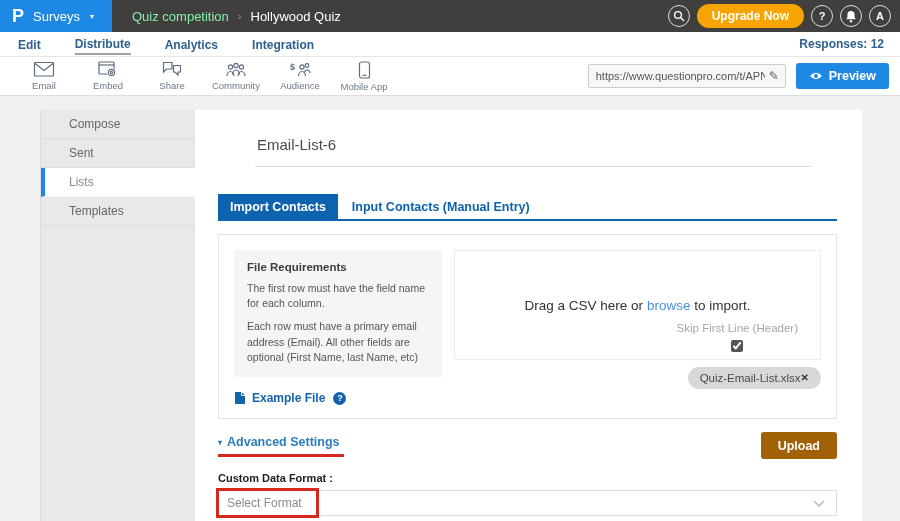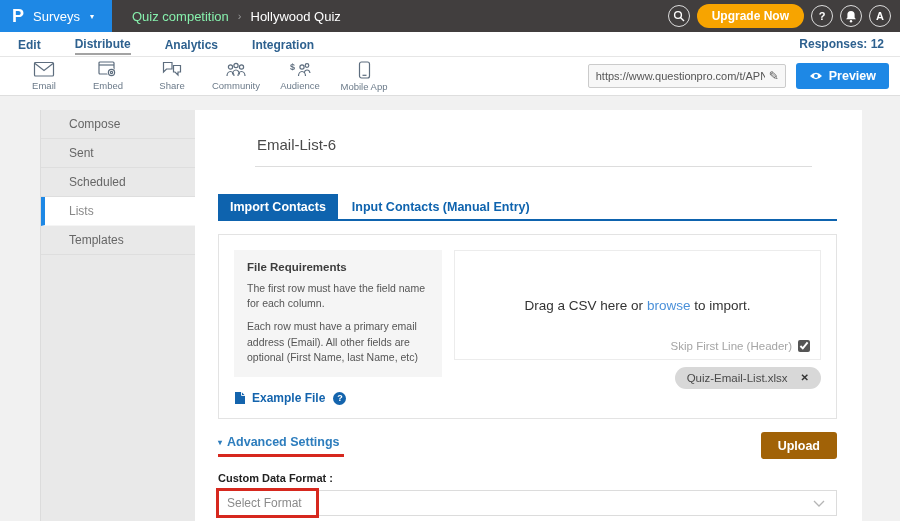--- a/index.html
+++ b/index.html
@@ -60,24 +60,24 @@
   .req-text { font-size:10.5px; color:#555; line-height:1.45; margin-bottom:8px; }
   .req-text:last-child { margin-bottom:0; }
   .example-row { margin-top:14px; display:flex; align-items:center; gap:6px; }
   .example-link { font-size:12px; font-weight:bold; color:#1464ad; cursor:pointer; }
   .help-dot { width:13px; height:13px; border-radius:50%; background:#1464ad; color:#fff; font-size:9px; font-weight:bold; display:flex; align-items:center; justify-content:center; margin-left:2px; cursor:pointer; }
 
   .right-col { flex:1; margin-left:12px; }
   .dropzone { border:1px solid #ececec; height:110px; position:relative; display:flex; align-items:center; justify-content:center; }
   .drop-text { font-size:13.5px; color:#333; font-weight:400; }
   .browse { color:#4a90d9; cursor:pointer; }
-  .skip-row { position:absolute; right:10px; bottom:7px; font-size:11.5px; color:#a5a5a5; display:flex; align-items:center; gap:6px; }
+  .skip-row { position:absolute; right:22px; bottom:7px; font-size:11.5px; color:#a5a5a5; display:flex; align-items:center; gap:6px;flex-direction:column; }
   .skip-check { width:12px; height:12px; accent-color:#555; margin:0; }
   .chip-row { display:flex; justify-content:flex-end; margin-top:7px; }
-  .chip { background:#d8d8d8; border-radius:12px; padding:5px 12px; font-size:11.5px; color:#4a4a4a; display:flex; align-items:flex-start; gap:13px; cursor:default; }
+  .chip { background:#d8d8d8; border-radius:12px; padding:5px 12px; font-size:11.5px; color:#4a4a4a; display:flex; align-items:flex-start; cursor:default; }
   .chip-x { font-size:10px; font-weight:bold; color:#333; cursor:pointer; }
 
   .actions-row { margin-top:13px; display:flex; justify-content:space-between; align-items:flex-start; }
   .advanced { display:inline-flex; align-items:center; gap:5px; font-size:12.5px; font-weight:600; color:#2d7dbd; padding:3px 4px 5px 0; border-bottom:3px solid #d6281e; cursor:pointer; }
   .adv-caret { font-size:8px; }
   .upload-btn { background:#a16207; color:#fff; font-weight:bold; font-size:12.5px; border:none; border-radius:3px; height:27px; padding:0 17px; cursor:pointer; }
 
   .cdf-label { margin-top:13px; font-size:11px; font-weight:bold; color:#222; }
   .select-wrap { margin-top:6px; position:relative; height:26px; border:1px solid #dcdcdc; background:#fff; cursor:pointer; }
   .select-placeholder { line-height:24px; font-size:12px; color:#8a8a8a; padding-left:8px; }
@@ -195,21 +195,20 @@
       <span>Preview</span>
     </button>
   </div>
 </div>
 
 <div class="body-wrap">
 
   <div class="sidebar">
     <div class="side-item">Compose</div>
     <div class="side-item">Sent</div>
-    <div class="side-item">Scheduled</div>
     <div class="side-item active">Lists</div>
     <div class="side-item">Templates</div>
   </div>
 
   <div class="content">
 
     <div class="title-wrap">
       <input class="title-input" value="Email-List-6" style="">
     </div>
 

